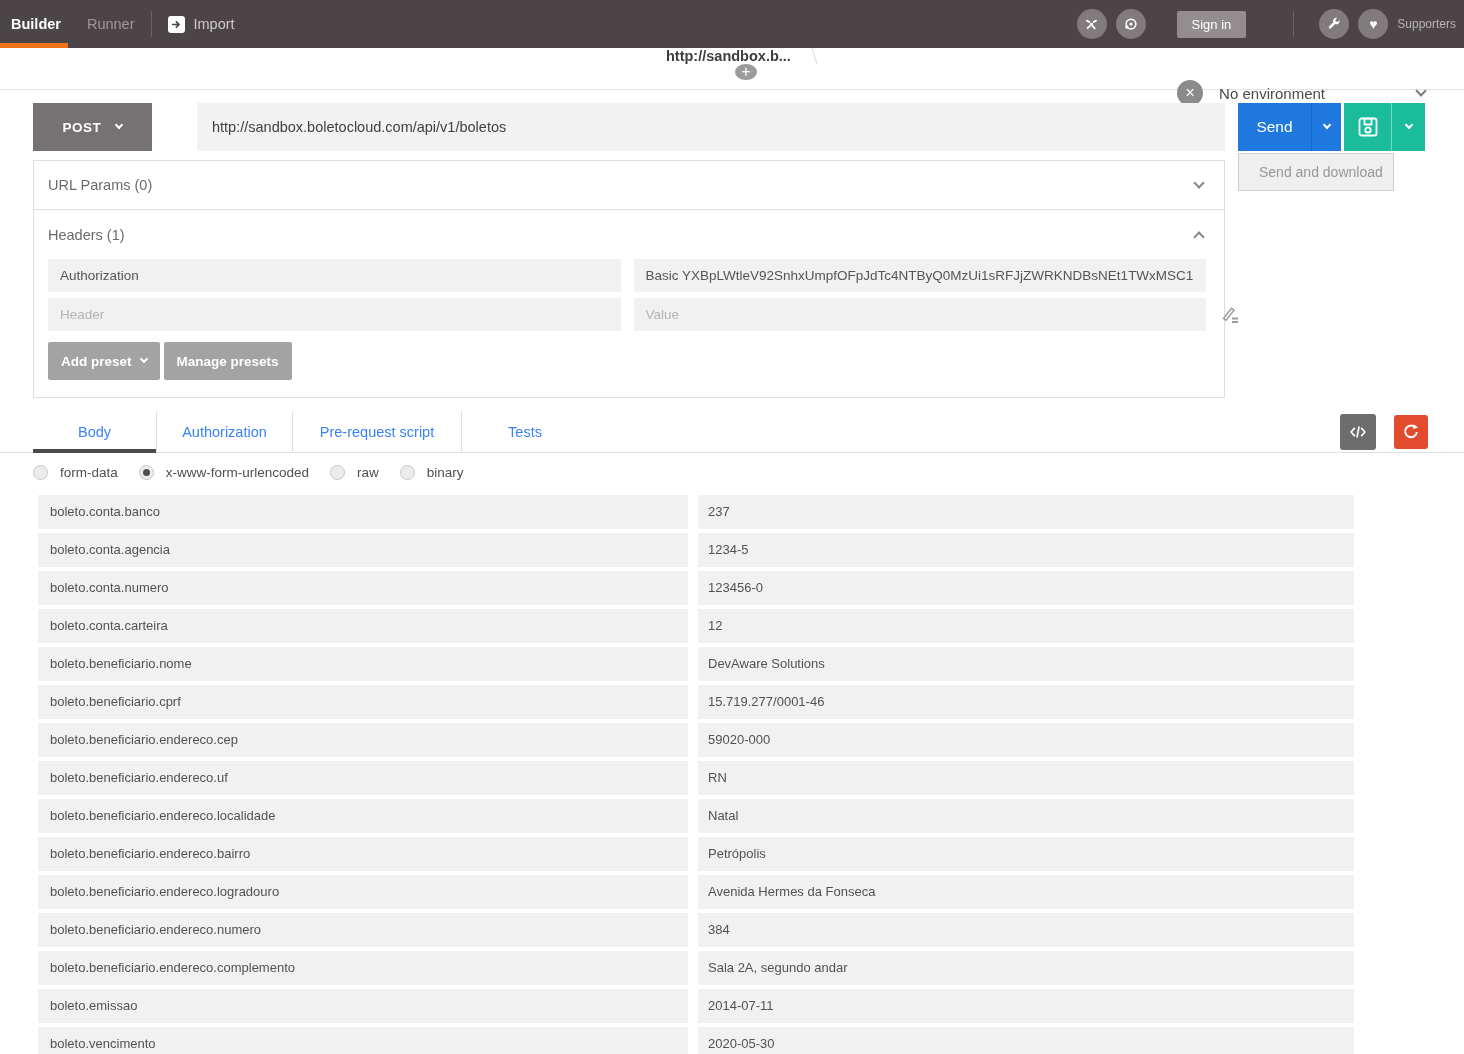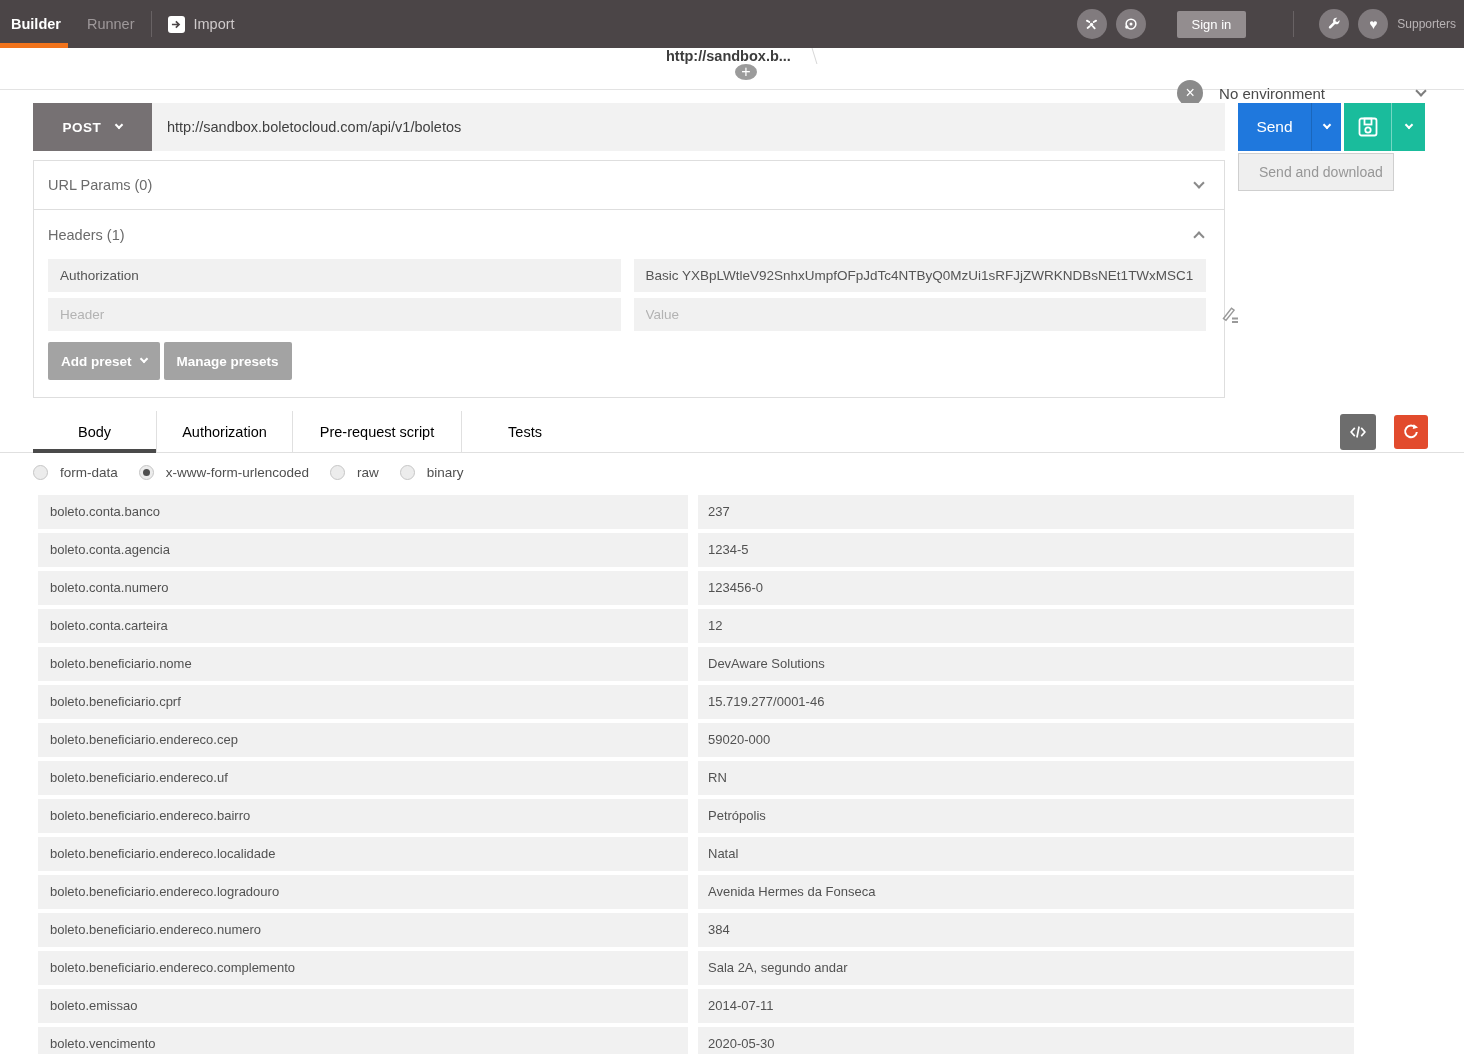--- a/index.html
+++ b/index.html
@@ -41,21 +41,21 @@
   .chev { display:inline-block; width:8px; height:8px; border-right:2px solid currentColor; border-bottom:2px solid currentColor; }
   .chev.down { transform:rotate(45deg); margin-top:-4px; }
   .chev.up { transform:rotate(-135deg); margin-top:4px; }
   .chev.sm { width:6px; height:6px; }
 
   
   .req-row { position:relative; margin:13px 39px 0 33px; height:48px; display:flex; }
   .method-btn { width:119px; height:48px; background:#767173; color:#fff; display:flex; align-items:center;
     justify-content:center; gap:15px; font-size:13.5px; font-weight:bold; letter-spacing:0.5px; }
   .url-input { flex:1; height:48px; background:#f2f2f2; border:none; outline:none; padding:0 15px;
-    font-size:14.5px; color:#3f3f3f; font-family:inherit; margin-right:13px; }
+    font-size:14.5px; color:#3f3f3f; font-family:inherit; margin-right:13px;margin-left:45px; }
   .send-group { display:flex; margin-right:3px; }
   .send-main { width:73px; height:48px; background:#1f78dd; border:none; color:#fff; font-size:15.5px; font-family:inherit; }
   .send-caret { width:30px; height:48px; background:#1f78dd; border:none; border-left:1px solid rgba(0,0,0,0.15);
     color:#fff; display:flex; align-items:center; justify-content:center; }
   .save-group { display:flex; }
   .save-main { width:47px; height:48px; background:#1abc9c; border:none; display:flex; align-items:center; justify-content:center; }
   .save-caret { width:34px; height:48px; background:#1abc9c; border:none; border-left:1px solid rgba(255,255,255,0.4);
     color:#fff; display:flex; align-items:center; justify-content:center; }
   .send-menu { position:absolute; left:1205px; top:50px; width:156px; background:#efefef;
     border:1px solid #cfcfcf; z-index:5; }
@@ -72,21 +72,21 @@
   .kv-input { flex:1; height:33px; background:#f1f1f1; border:none; outline:none; padding:0 12px;
     font-size:13.5px; color:#555; font-family:inherit; }
   .kv-input::placeholder { color:#b3b3b3; }
   .preset-row { display:flex; gap:4px; margin:11px 0 17px; }
   .preset-btn { height:38px; background:#a3a3a3; border:none; border-radius:2px; color:#fff; font-size:13.5px;
     font-family:inherit; padding:0 13px; display:flex; align-items:center; gap:9px;font-weight:bold; }
   .bulk-edit { position:absolute; left:1220px; top:145px; }
 
   
   .editor-tabs { margin-top:13px; height:42px; border-bottom:1px solid #e0e0e0; display:flex; align-items:stretch; padding-left:33px; }
-  .etab { display:flex; align-items:center; justify-content:center; font-size:14.5px; color:#000000; position:relative; }
+  .etab { display:flex; align-items:center; justify-content:center; font-size:14.5px; color:#3b82f6; position:relative; }
   .etab.active::after { content:''; position:absolute; left:0; bottom:-1px; width:100%; height:4px; background:#4a4a4a; }
   .etab-div { width:1px; background:#e0e0e0; }
   .etab-actions { margin-left:auto; display:flex; align-items:center; gap:18px; padding-right:36px; }
   .sq-btn { width:36px; height:36px; border-radius:3px; border:none; display:flex; align-items:center; justify-content:center; }
   .code-btn { background:#6d6d6d; }
   .refresh-btn { background:#e24b2d; width:34px; height:34px; }
 
   
   .mode-row { margin:12px 0 0 33px; display:flex; align-items:center; gap:21px; }
   .mode-opt { display:flex; align-items:center; gap:12px; }
@@ -295,28 +295,28 @@
   </div>
   <div class="t-row">
     <div class="t-key">boleto.beneficiario.endereco.cep</div>
     <div class="t-val">59020-000</div>
   </div>
   <div class="t-row">
     <div class="t-key">boleto.beneficiario.endereco.uf</div>
     <div class="t-val">RN</div>
   </div>
   <div class="t-row">
+    <div class="t-key">boleto.beneficiario.endereco.localidade</div>
+    <div class="t-val">Natal</div>
+  </div>
+  <div class="t-row">
     <div class="t-key">boleto.beneficiario.endereco.bairro</div>
     <div class="t-val">Petrópolis</div>
   </div>
   <div class="t-row">
-    <div class="t-key">boleto.beneficiario.endereco.localidade</div>
-    <div class="t-val">Natal</div>
-  </div>
-  <div class="t-row">
     <div class="t-key">boleto.beneficiario.endereco.logradouro</div>
     <div class="t-val">Avenida Hermes da Fonseca</div>
   </div>
   <div class="t-row">
     <div class="t-key">boleto.beneficiario.endereco.numero</div>
     <div class="t-val">384</div>
   </div>
   <div class="t-row">
     <div class="t-key">boleto.beneficiario.endereco.complemento</div>
     <div class="t-val">Sala 2A, segundo andar</div>

